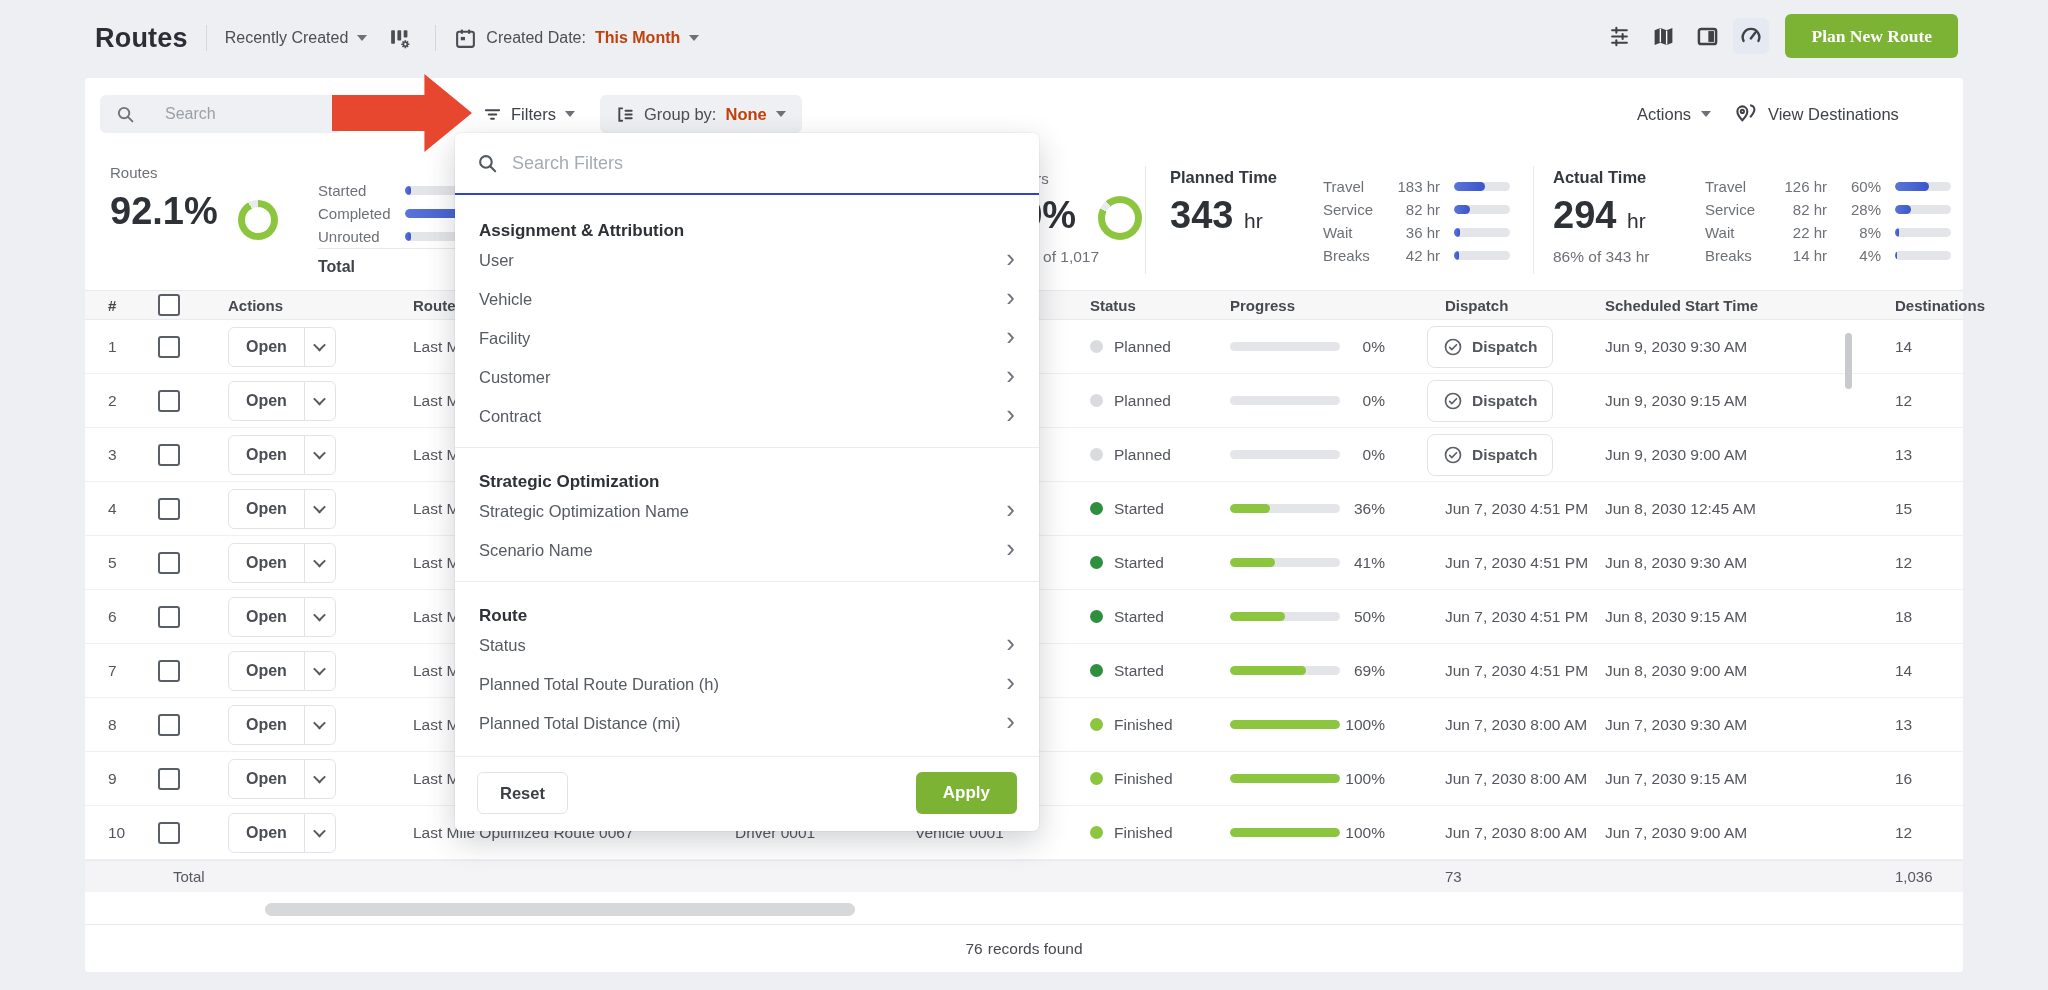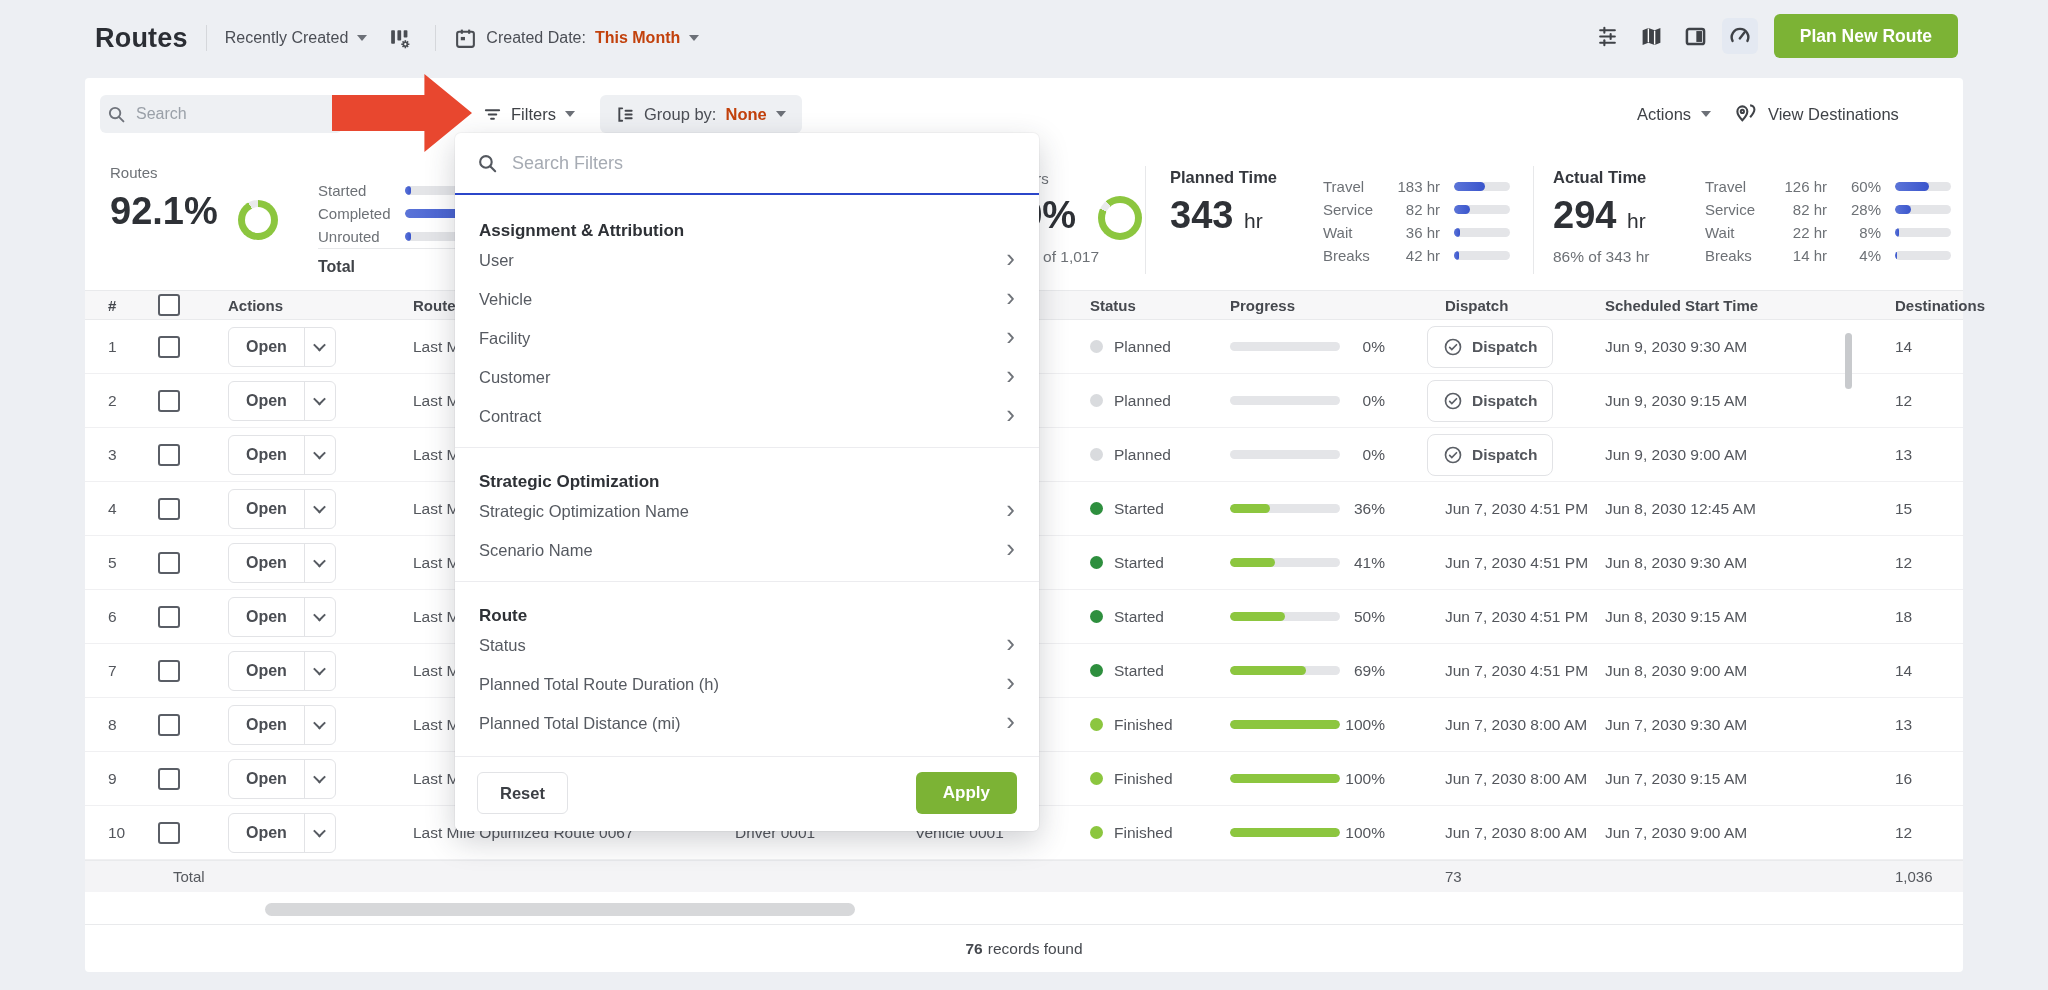--- a/index.html
+++ b/index.html
@@ -9,27 +9,27 @@
   
   .tophdr { position:absolute; left:95px; top:0; height:76px; display:flex; align-items:center; }
   .page-title { font-size:27px; font-weight:700; color:#2b2e34; letter-spacing:.2px; }
   .vsep { width:1px; height:26px; background:#d5d7db; margin:0 18px; }
   .dd { display:flex; align-items:center; gap:9px; cursor:pointer; color:#4b4e55; font-size:16px; }
   .caret { width:0; height:0; border-left:5px solid transparent; border-right:5px solid transparent; border-top:6px solid #6c7077; display:inline-block; }
   .icobtn { display:flex; align-items:center; justify-content:center; width:36px; height:36px; cursor:pointer; border-radius:6px; }
   .blue { color:#c2410c; font-weight:700; }
   .tr-icons { position:absolute; right:90px; top:10px; height:52px; display:flex; align-items:center; gap:8px; }
   .icobtn.active { background:#e4e9f2; }
-  .btn-green { background:#7cb335; color:#fff; font-weight:700; font-size:17.5px; border:none; border-radius:6px; height:44px; padding:0 26px; cursor:pointer; font-family:Liberation Sans, sans-serif; }
+  .btn-green { background:#7cb335; color:#fff; font-weight:700; font-size:17.5px; border:none; border-radius:6px; height:44px; padding:0 26px; cursor:pointer; font-family:Liberation Serif, serif; }
 
   
   .card { position:absolute; left:85px; top:78px; width:1878px; height:894px; background:#fff; border-radius:4px; }
 
   
-  .searchpill { position:absolute; left:15px; top:17px; width:242px; height:38px; background:#eef0f3; border-radius:6px; display:flex; align-items:center; padding:0 7px; }
+  .searchpill { position:absolute; left:15px; top:17px; width:242px; height:38px; background:#eef0f3; border-radius:6px; display:flex; align-items:center; padding:0 16px;gap:20px; }
   .searchpill input { border:none; outline:none; background:transparent; font-size:16px; color:#3a3d43; margin-left:10px; width:160px; font-family:inherit; }
   .searchpill input::placeholder { color:#9aa0a8; }
   .filtersbtn { position:absolute; left:398px; top:17px; height:38px; display:flex; align-items:center; gap:9px; font-size:16.5px; color:#3f4247; cursor:pointer; }
   .grouppill { position:absolute; left:515px; top:17px; height:38px; background:#eef0f3; border-radius:6px; display:flex; align-items:center; gap:9px; padding:0 16px; font-size:16.5px; color:#4b4e55; cursor:pointer; }
   .actionsdd { position:absolute; left:1552px; top:17px; height:38px; display:flex; align-items:center; gap:10px; font-size:16.5px; color:#3f4247; cursor:pointer; }
   .viewdest { position:absolute; left:1648px; top:17px; height:38px; display:flex; align-items:center; gap:8px; font-size:16.5px; color:#3f4247; cursor:pointer; }
 
   
   .stat-label { position:absolute; font-size:15px; color:#6d7176; }
   .stat-label.dark { font-size:16.5px; font-weight:700; color:#35383e; }
@@ -72,21 +72,21 @@
   .pbar i { display:block; height:100%; background:#8cc63f; border-radius:5px; }
   .ppct { flex:1; text-align:right; }
   .link { color:#2b46c9; font-weight:700; cursor:pointer; }
   .dispbtn { display:inline-flex; align-items:center; gap:9px; height:42px; padding:0 15px; border:1px solid #e2e3e6; border-radius:8px; background:#fff; font-family:inherit; font-size:15.5px; font-weight:700; color:#53565c; cursor:pointer; }
   .trowtotal { position:absolute; left:0; top:782px; width:100%; height:32px; background:#f4f4f6; border-top:1px solid #e9eaec; font-size:15px; color:#55585e; }
   .t-label { grid-column:1/4; padding-left:88px; }
   .t-prog { grid-column:9; padding-left:60px; } .t-dest { grid-column:11; padding-left:105px; }
   .hthumb { position:absolute; left:180px; top:825px; width:590px; height:13px; border-radius:7px; background:#d7d8da; cursor:pointer; }
   .vthumb { position:absolute; left:1760px; top:255px; width:7px; height:56px; border-radius:4px; background:#c8cacd; cursor:pointer; }
   .records { position:absolute; left:0; top:846px; width:100%; height:48px; border-top:1px solid #e9eaec; display:flex; align-items:center; justify-content:center; font-size:15.5px; color:#45484e; gap:5px; }
-  .records b { font-weight:700; }
+  .records b { font-weight:400; }
 
   
   .fpanel { position:absolute; left:455px; top:133px; width:584px; background:#fff; border-radius:6px; box-shadow:0 10px 30px rgba(40,45,60,.22), 0 0 0 1px rgba(0,0,0,.03); z-index:10; }
   .fp-search { height:62px; display:flex; align-items:center; padding:0 22px; border-bottom:2px solid #2b46c9; }
   .fp-search input { border:none; outline:none; flex:1; margin-left:14px; font-size:18px; color:#3a3d43; font-family:inherit; }
   .fp-search input::placeholder { color:#a6abb3; }
   .fp-body { padding:2px 24px 0; }
   .fp-title { margin-top:24px; font-size:17px; font-weight:700; color:#2e3136; }
   .fp-item { height:39px; display:flex; align-items:center; justify-content:space-between; font-size:16.5px; color:#565a61; cursor:pointer; }
   .chevR { font-size:26px; color:#6f7379; line-height:0; padding-bottom:6px; }

